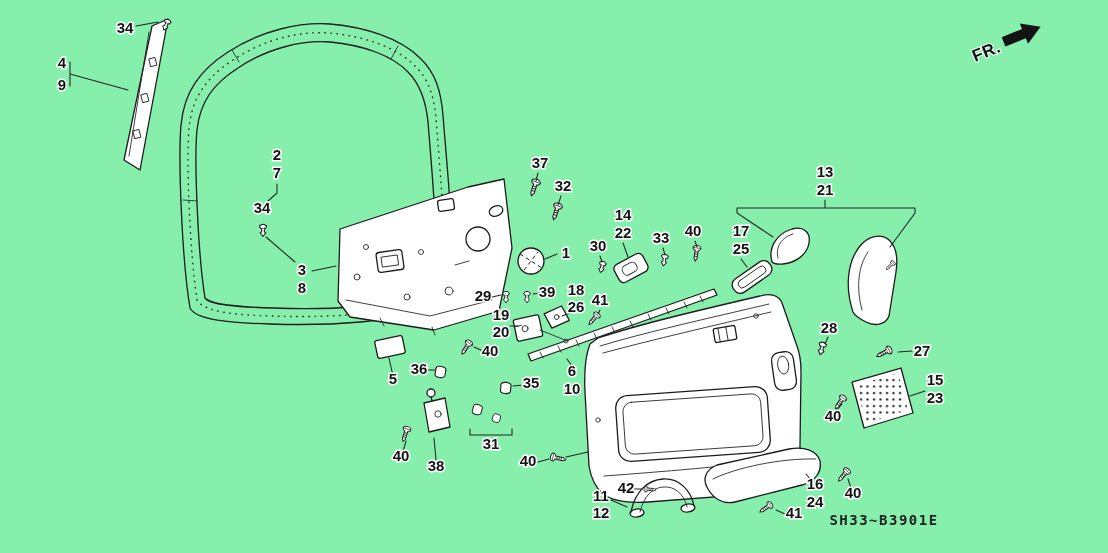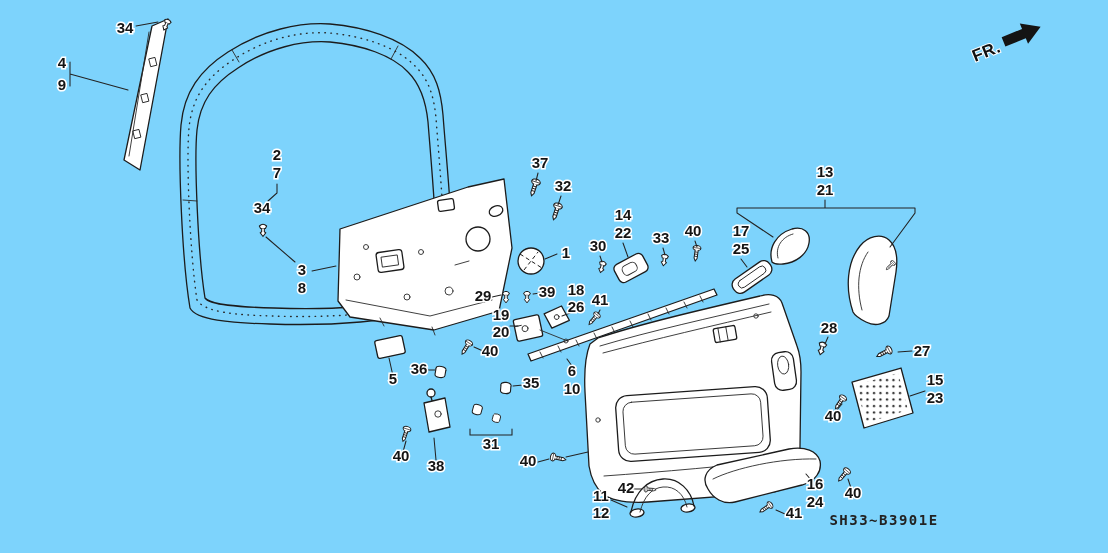--- a/index.html
+++ b/index.html
@@ -1,16 +1,16 @@
 <!DOCTYPE html>
 <html><head>
 <meta charset="utf-8">
 <style>
   html,body{margin:0;padding:0;background:#ffffff;}
-  .stage{position:relative;width:1108px;height:553px;background:#7dd3fc;overflow:hidden;
+  .stage{position:relative;width:1108px;height:553px;background:#86efac;overflow:hidden;
          font-family:"Liberation Sans",sans-serif;}
   svg{display:block;}
   .ln{stroke:#1c1c1c;fill:none;stroke-width:1.3;stroke-linecap:round;stroke-linejoin:round;}
   .thin{stroke:#2a2a2a;fill:none;stroke-width:0.9;stroke-linecap:round;stroke-linejoin:round;}
   .wh{stroke:#1c1c1c;fill:#ffffff;stroke-width:1.3;stroke-linejoin:round;}
   .lead{stroke:#232323;fill:none;stroke-width:1.05;stroke-linecap:round;}
   .dash{stroke:#1c1c1c;fill:none;stroke-width:1;stroke-dasharray:4 3;}
   .dots{stroke:#2a2a2a;fill:none;stroke-width:1.4;stroke-dasharray:0.6 5.5;stroke-linecap:round;}
   .ink{fill:#141414;stroke:none;}
   .lbl{font:700 15px "Liberation Sans",sans-serif;fill:#141414;text-anchor:middle;

